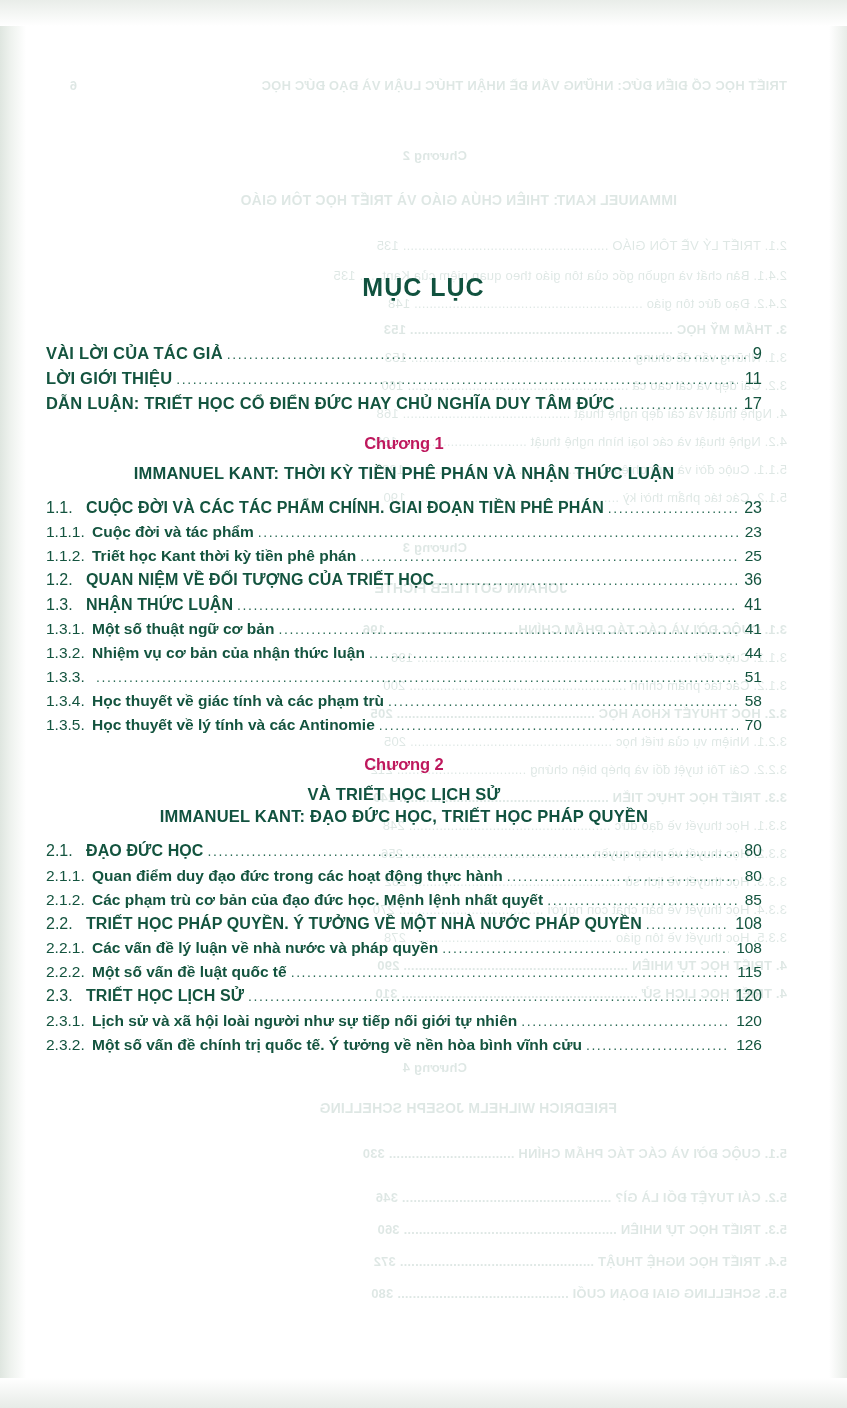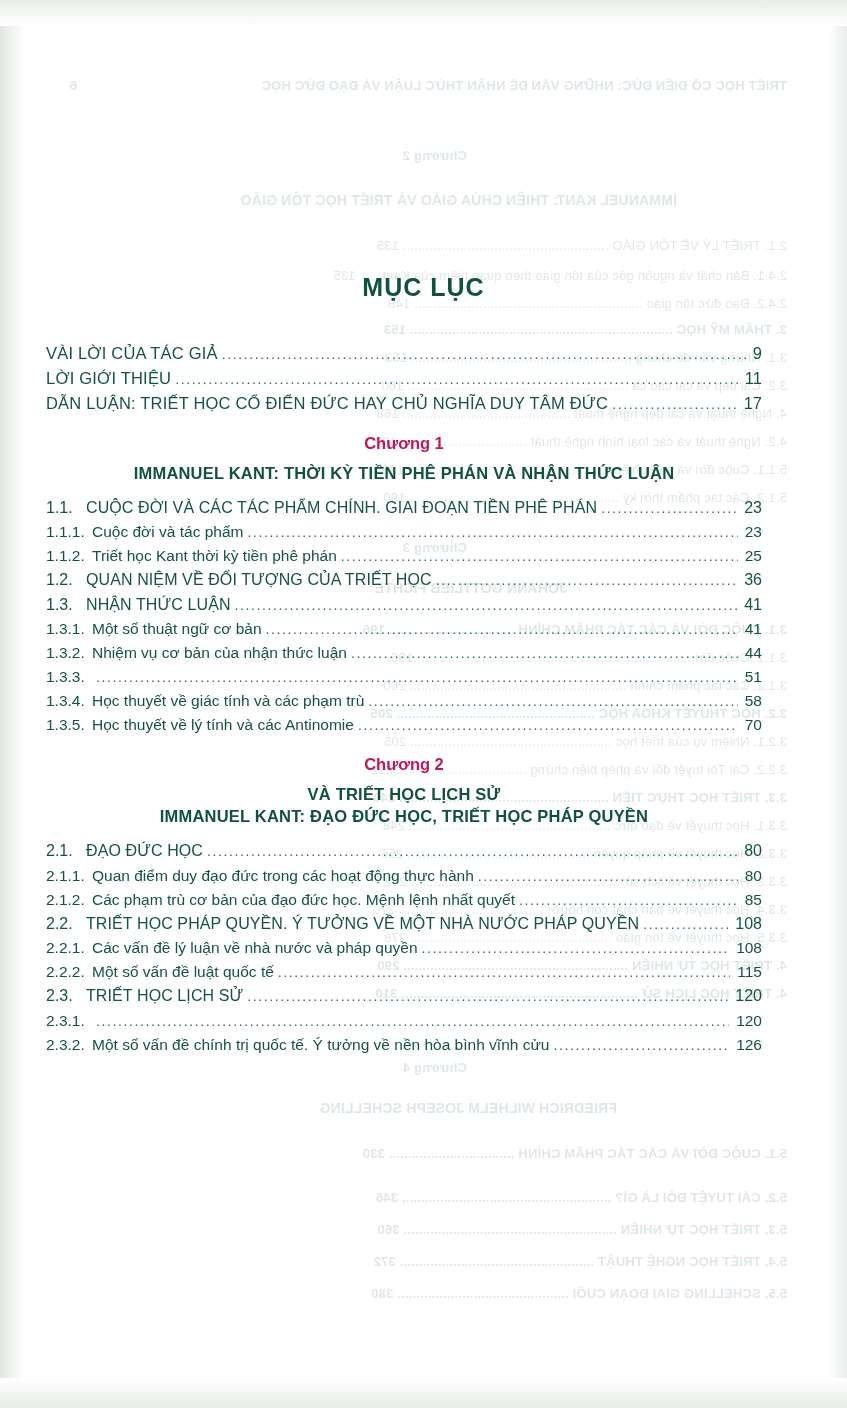--- a/index.html
+++ b/index.html
@@ -91,20 +91,21 @@
     display: flex;
     align-items: baseline;
     width: 100%;
     font-size: 15.5px;
     line-height: 1.0;
     margin-bottom: 8.5px;
     color: #14543f;
   }
   .row .lbl {
     white-space: nowrap;
+    font-weight: bold;
   }
   .row .num {
     white-space: nowrap;
     padding-left: 5px;
   }
   .row .dots {
     flex: 1 1 auto;
     overflow: hidden;
     white-space: nowrap;
     margin: 0 2px 0 4px;
@@ -318,20 +319,21 @@
         <span class="num">115</span>
       </div>
       <div class="row level1">
         <span class="num-code w1">2.3.</span>
         <span class="lbl">  TRIẾT HỌC LỊCH SỬ</span>
         <span class="dots">............................................................................................................................................................................................................................................................................................................</span>
         <span class="num">120</span>
       </div>
       <div class="row level2">
         <span class="num-code w2">2.3.1.</span>
+        <span class="lbl"> Lịch sử và xã hội loài người như sự tiếp nối giới tự nhiên</span>
         <span class="dots">............................................................................................................................................................................................................................................................................................................</span>
         <span class="num">120</span>
       </div>
       <div class="row level2">
         <span class="num-code w2">2.3.2.</span>
         <span class="lbl"> Một số vấn đề chính trị quốc tế. Ý tưởng về nền hòa bình vĩnh cửu</span>
         <span class="dots">............................................................................................................................................................................................................................................................................................................</span>
         <span class="num">126</span>
       </div>
     </div>

